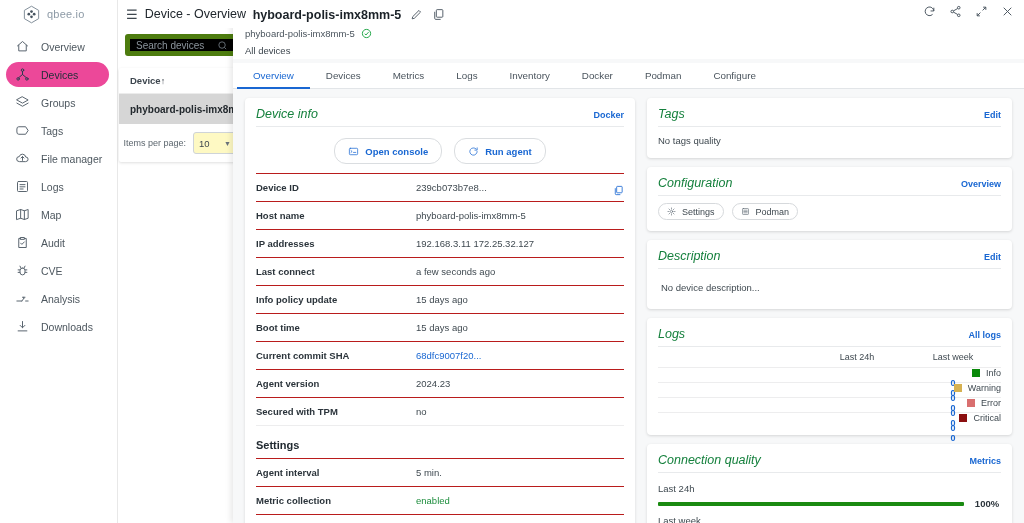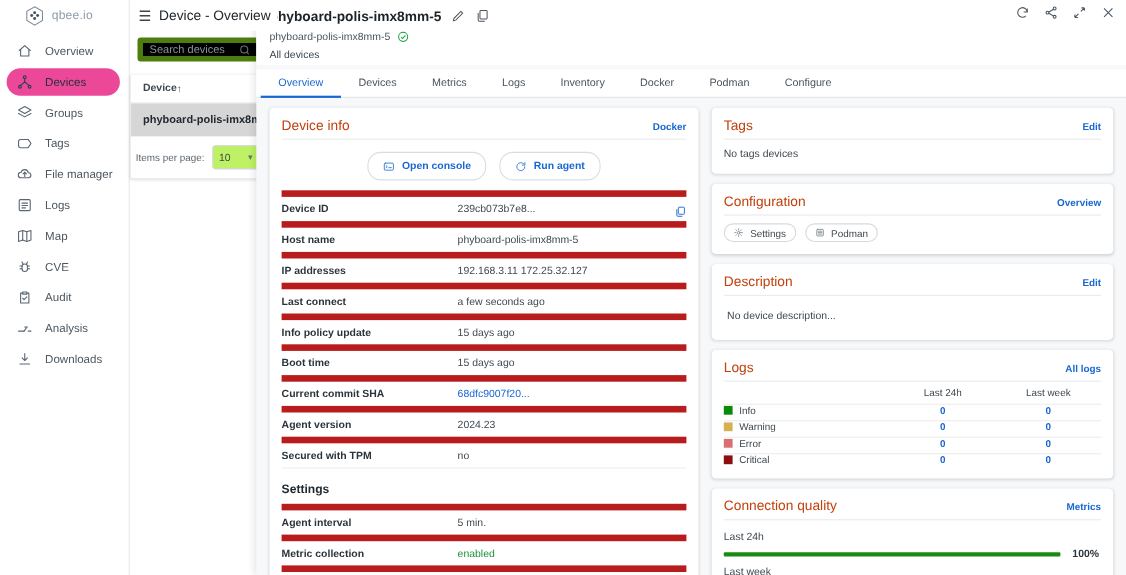--- a/index.html
+++ b/index.html
@@ -78,21 +78,21 @@
     cursor: pointer;
   }
   #dl-foot {
     height: 38px; display: flex; align-items: center;
     justify-content: flex-end; gap: 7px; padding-right: 8px;
   }
   #dl-foot .ipp-label { font-size: 9px; color: #5c666e; }
   #ipp-select {
     width: 44px; height: 22px; border: 1px solid #cfd4d8; border-radius: 3px;
     display: flex; align-items: center; justify-content: space-between;
-    padding: 0 5px; font-size: 9.5px; color: #3d464e; background: #bef264;
+    padding: 0 5px; font-size: 9.5px; color: #3d464e; background: #fef9c3;
     cursor: pointer;
   }
   #ipp-select .caret { font-size: 7px; color:#6a737b; }
 
   
   #detail {
     position: absolute; left: 233px; top: 0;
     width: 791px; height: 523px;
     background: #f7f8f9;
     box-shadow: -2px 0 6px rgba(0,0,0,.10);
@@ -132,21 +132,21 @@
   #col-right { flex: 1; display: flex; flex-direction: column; gap: 9px; }
 
   .card {
     background: #fff; border-radius: 4px;
     box-shadow: 0 1px 3px rgba(0,0,0,.14);
   }
   .card-head {
     display: flex; align-items: baseline; justify-content: space-between;
     padding: 9px 11px 5px 11px;
   }
-  .card-head .ct { font-size: 12.5px; color: #c2410c; font-weight: normal; }
+  .card-head .ct { font-size: 12.5px; color: #15803d; font-weight: normal; font-style: italic; }
   .card-head .ca { font-size: 9px; color: #1967d2; font-weight: bold; cursor: pointer; }
   .card-rule { height: 1px; background: #e8eaec; margin: 0 11px; }
 
   
   #device-info { padding-bottom: 2px; }
   #action-btns {
     display: flex; gap: 12px; justify-content: center;
     padding: 11px 0 9px 0;
   }
   .pill {
@@ -154,21 +154,21 @@
     height: 26px; padding: 0 13px;
     border: 1px solid #dadde0; border-radius: 12px;
     background: #fff; cursor: pointer;
     font-size: 9.5px; color: #1967d2; font-weight: bold;
   }
   .pill .p-ico { width: 11px; height: 11px; color: #1967d2; }
 
   .kv {
     display: flex; align-items: center;
     height: 28px; margin: 0 11px;
-    border-top: 6px solid #b91c1c;
+    border-top: 1px solid #b91c1c;
     position: relative;
   }
   .kv .k { font-size: 9.5px; font-weight: bold; color: #2b343b; width: 160px; flex:0 0 160px; }
   .kv .v { font-size: 9.5px; color: #3f4950; }
   .kv .v.link { color: #1967d2; }
   .kv .v.green { color: #1e8e3e; }
   .kv .copy { position: absolute; right: 0; width: 11px; height: 11px; color: #1967d2; cursor: pointer; }
   .sec-title {
     font-size: 11px; font-weight: bold; color: #212a31;
     margin: 0 11px; padding: 13px 0 7px 0;
@@ -186,22 +186,23 @@
     font-size: 9px; color: #3f4950; background: #fff; cursor: pointer;
   }
   .chip .c-ico { width: 9px; height: 9px; color: #5b6670; }
 
   
   #logs-table { padding: 0 11px 8px 11px; }
   .lg-head { display: flex; height: 20px; align-items: center; }
   .lg-head .lg-c0 { flex: 1; }
   .lg-head .lg-c { width: 96px; text-align: center; font-size: 9px; color: #3f4950; }
   .lg-row {
-    display: flex; height: 15px; align-items: flex-start;
+    display: flex; height: 15px; align-items: flex-end;
     border-top: 1px solid #ededee;
+    flex-direction: column;
   }
   .lg-row .lg-c0 { flex: 1; display: flex; align-items: center; gap: 6px; }
   .lg-row .sw { width: 8px; height: 8px; display: block; }
   .lg-row .lv { font-size: 9px; color: #3f4950; }
   .lg-row .lg-c { width: 96px; text-align: center; font-size: 9px; color: #1967d2; font-weight: bold; cursor: pointer; }
 
   
   #cq-body { padding: 4px 11px 11px 11px; }
   .cq-label { font-size: 9.5px; color: #3f4950; margin-bottom: 4px; margin-top: 6px; }
   .cq-line { display: flex; align-items: center; gap: 9px; }
@@ -268,32 +269,32 @@
       </div>
       <div class="nav-item">
         <svg class="ico" viewBox="0 0 24 24" fill="none" stroke="currentColor" stroke-width="1.6" stroke-linecap="round" stroke-linejoin="round">
           <path d="M3 6l6-2 6 2 6-2v14l-6 2-6-2-6 2z"></path>
           <path d="M9 4v14M15 6v14"></path>
         </svg>
         <span class="lbl">Map</span>
       </div>
       <div class="nav-item">
         <svg class="ico" viewBox="0 0 24 24" fill="none" stroke="currentColor" stroke-width="1.6" stroke-linecap="round" stroke-linejoin="round">
-          <rect x="8" y="8" width="8" height="11" rx="4"></rect>
-          <path d="M8 11H5M8 15H5M16 11h3M16 15h3M9.5 8L8 5M14.5 8L16 5"></path>
-        </svg>
-        <span class="lbl">CVE</span>
-      </div>
-      <div class="nav-item">
-        <svg class="ico" viewBox="0 0 24 24" fill="none" stroke="currentColor" stroke-width="1.6" stroke-linecap="round" stroke-linejoin="round">
           <path d="M9 4h6v3H9z"></path>
           <path d="M15 5.5h3V20H6V5.5h3"></path>
           <path d="M9 13l2 2 4-4"></path>
         </svg>
         <span class="lbl">Audit</span>
+      </div>
+      <div class="nav-item">
+        <svg class="ico" viewBox="0 0 24 24" fill="none" stroke="currentColor" stroke-width="1.6" stroke-linecap="round" stroke-linejoin="round">
+          <rect x="8" y="8" width="8" height="11" rx="4"></rect>
+          <path d="M8 11H5M8 15H5M16 11h3M16 15h3M9.5 8L8 5M14.5 8L16 5"></path>
+        </svg>
+        <span class="lbl">CVE</span>
       </div>
       <div class="nav-item">
         <svg class="ico" viewBox="0 0 24 24" fill="none" stroke="currentColor" stroke-width="1.6" stroke-linecap="round" stroke-linejoin="round">
           <path d="M3 16h8"></path>
           <path d="M11 16l3-4M14 12v-2M12 10h4"></path>
           <path d="M17 16h4"></path>
         </svg>
         <span class="lbl">Analysis</span>
       </div>
       <div class="nav-item">
@@ -474,21 +475,21 @@
 
     <div id="col-right">
 
       <div class="card">
         <div class="card-head">
           <span class="ct">Tags</span>
           <span class="ca">Edit</span>
         </div>
         <div class="card-rule"></div>
         <div class="card-body-pad">
-          <span class="muted-txt">No tags devices</span>
+          <span class="muted-txt">No tags quality</span>
         </div>
       </div>
 
       <div class="card">
         <div class="card-head">
           <span class="ct">Configuration</span>
           <span class="ca">Overview</span>
         </div>
         <div class="card-rule"></div>
         <div class="chip-row" id="config-chips">

